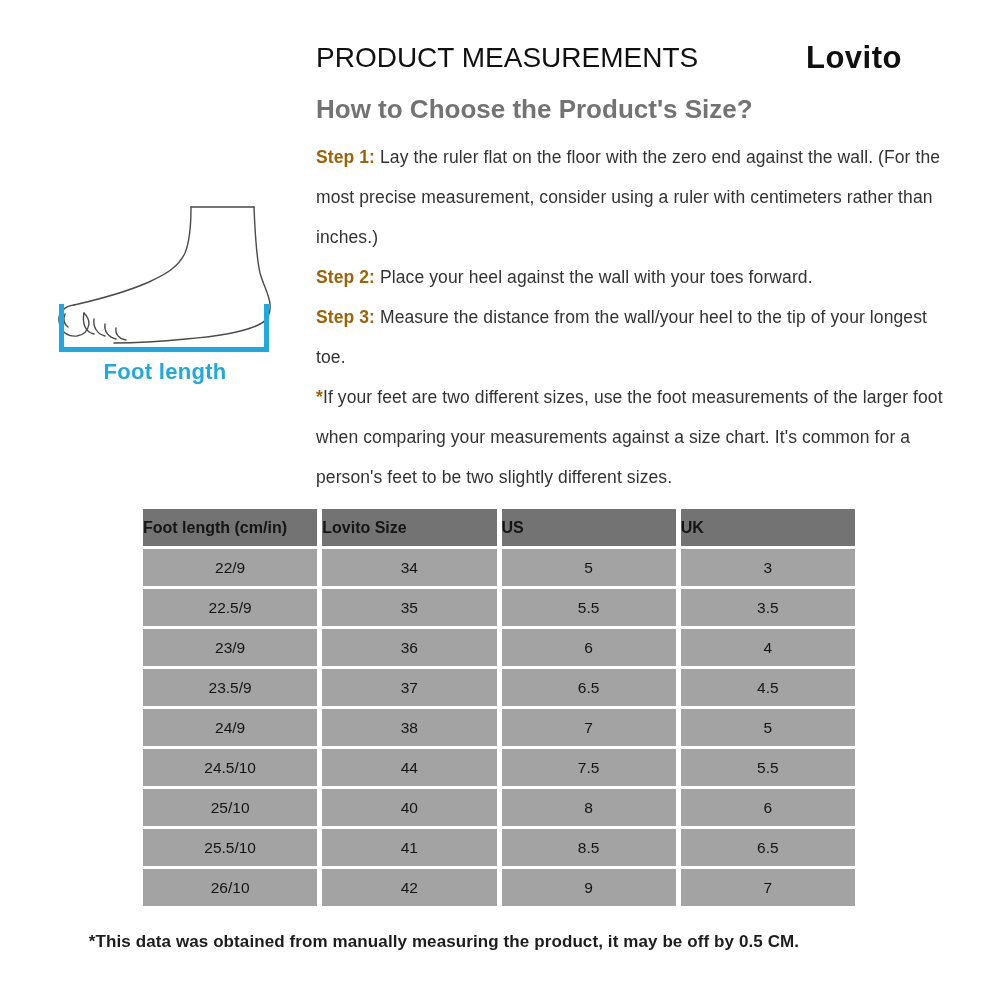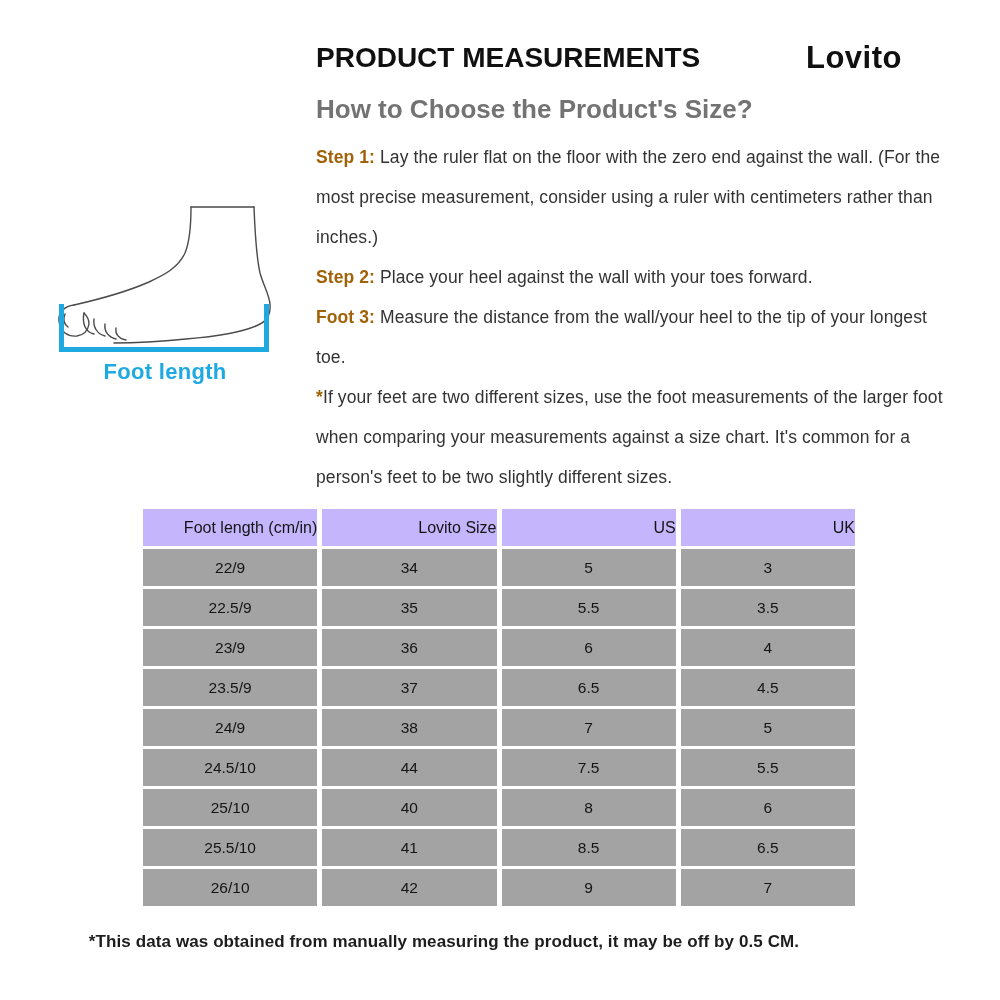--- a/index.html
+++ b/index.html
@@ -8,21 +8,21 @@
     position: relative;
     font-family: "Liberation Sans", sans-serif;
     color: #1c1c1c;
     overflow: hidden;
   }
 
   .page-title {
     position: absolute;
     left: 316px; top: 42px;
     font-size: 28px;
-    font-weight: 700;
+    font-weight: 400;
     letter-spacing: 0px;
     color: #101010;
   }
 
   .brand-logo {
     position: absolute;
     left: 806px; top: 40px;
     font-size: 31px;
     font-weight: 700;
     letter-spacing: 0.5px;
@@ -68,26 +68,26 @@
     left: 138px; top: 506px;
     width: 722px;
   }
   table.size-table {
     width: 100%;
     border-collapse: separate;
     border-spacing: 5px 3px;
     table-layout: fixed;
   }
   table.size-table th {
-    background: #c4b5fd;
+    background: #737373;
     height: 37px;
     font-size: 16px;
-    font-weight: 400;
+    font-weight: 700;
     color: #141414;
-    text-align: right;
+    text-align: left;
   }
   table.size-table td {
     background: #a3a3a3;
     height: 37px;
     font-size: 15.5px;
     font-weight: 400;
     color: #141414;
     text-align: center;
   }
 
@@ -136,21 +136,21 @@
   <div class="figure-label" style="color:#1FA9E1">Foot length</div>
 </div>
 
 <div class="content">
   <h2 class="section-heading">How to Choose the Product's Size?</h2>
 
   <p><b>Step 1:</b><span> Lay the ruler flat on the floor with the zero end against the wall. (For the most precise measurement, consider using a ruler with centimeters rather than inches.)</span></p>
 
   <p><b>Step 2:</b><span> Place your heel against the wall with your toes forward.</span></p>
 
-  <p><b>Foot 3:</b><span> Measure the distance from the wall/your heel to the tip of your longest toe.</span></p>
+  <p><b>Step 3:</b><span> Measure the distance from the wall/your heel to the tip of your longest toe.</span></p>
 
   <p><b>*</b><span>If your feet are two different sizes, use the foot measurements of the larger foot when comparing your measurements against a size chart. It's common for a person's feet to be two slightly different sizes.</span></p>
 </div>
 
 <div class="size-table-wrap">
   <table class="size-table">
     <thead>
       <tr id="size-table-head-row">
           <th>Foot length (cm/in)</th>
           <th>Lovito Size</th>

